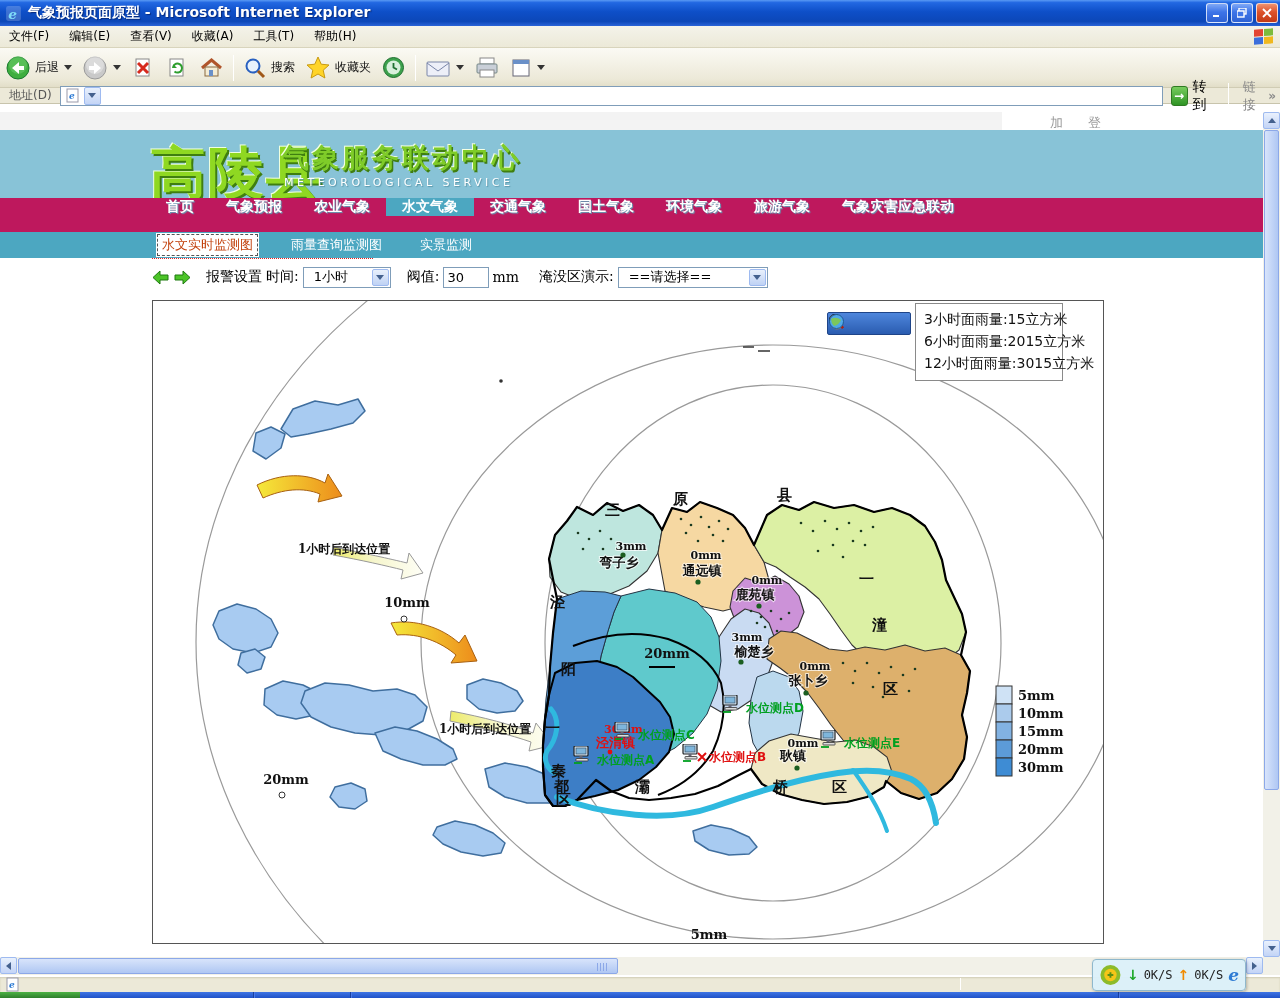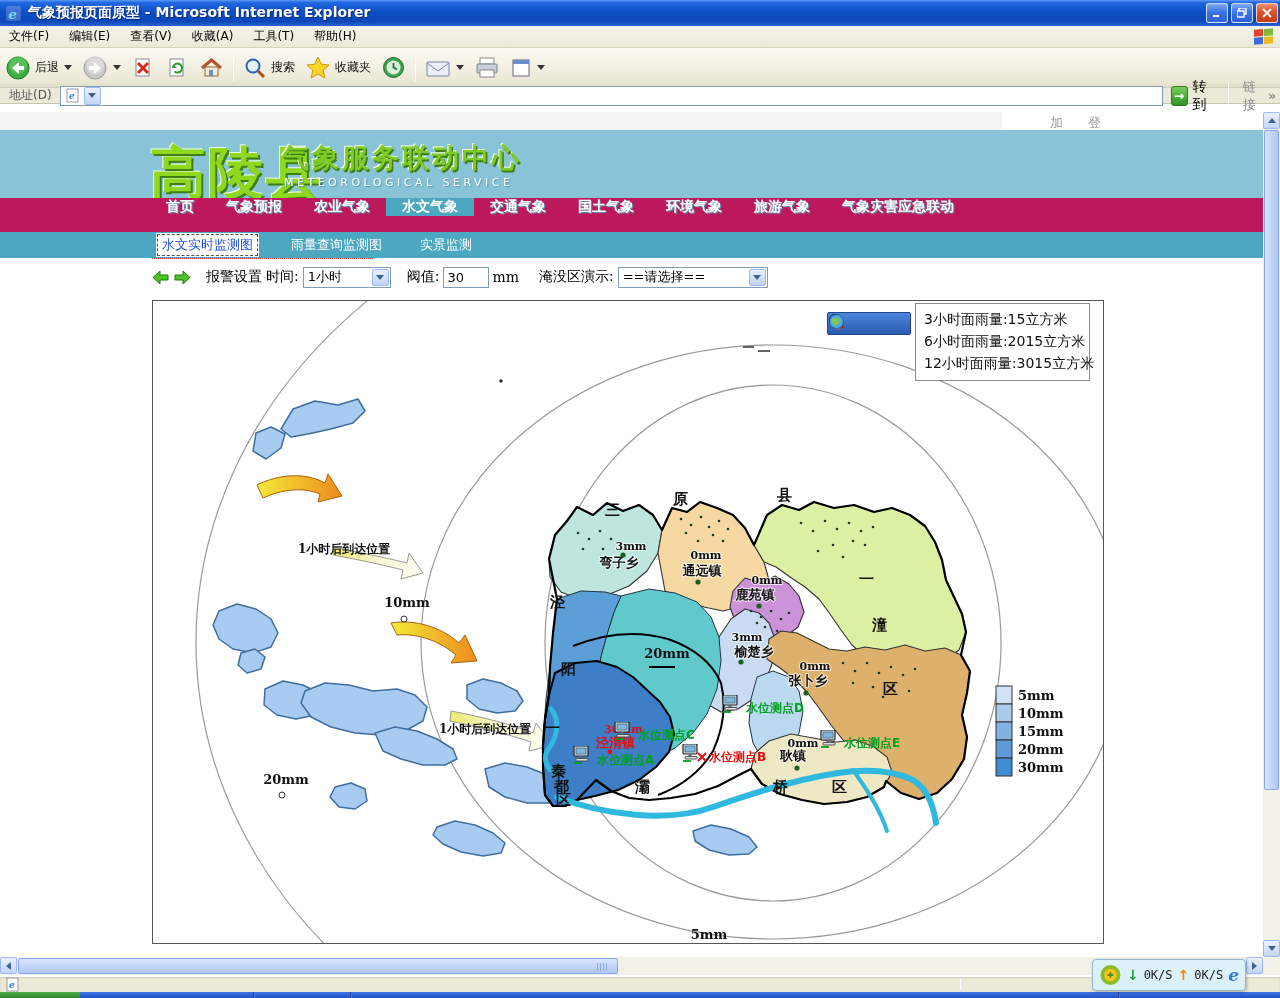--- a/index.html
+++ b/index.html
@@ -55,38 +55,38 @@
   .logo-county{left:150px;top:6px;font-size:56px;font-weight:bold;color:#8FD822;letter-spacing:2px;
     text-shadow:2px 2px 0 #3F7E10,-1px -1px 0 #EFFFE0;font-family:"DejaVu Sans",sans-serif;}
   .logo-name{left:282px;top:10px;font-size:27px;font-weight:bold;color:#7FCC29;letter-spacing:3px;
     text-shadow:1.5px 1.5px 0 #3F7E10,-1px -1px 0 #F4FFE4;}
   .logo-sub{left:284px;top:46px;font-size:11px;font-weight:normal;color:#fff;letter-spacing:3.5px;text-shadow:1px 1px 1px #5A96AA;}
   .nav{left:0;top:86px;width:1263px;height:34px;background:#be185d;display:flex;align-items:flex-start;color:#fff;}
   .navitem{display:flex;align-items:center;padding:0 16px;font-size:14px;font-weight:bold;text-shadow:1px 1px 1px #5FA3BA;}
   .navitem.active{background:#4CA7C1;text-shadow:none;}
   .subnav{left:0;top:120px;width:1263px;height:26px;background:#4CA7C1;display:flex;align-items:center;color:#fff;}
   .subitem{font-size:13px;margin-right:26px;padding:3px 6px;}
-  .subitem.active{background:#fff;color:#1d4ed8;outline:1px dashed #555;outline-offset:-2px;}
+  .subitem.active{background:#fff;color:#c2410c;outline:1px dashed #555;outline-offset:-2px;}
   .marquee{left:152px;top:146px;width:221px;height:1px;border-top:1px dotted #E02020;}
 
   
   .controls{left:152px;top:150px;width:980px;height:30px;display:flex;align-items:center;color:#000;font-size:14px;}
   .garrow{width:17px;height:15px;margin-right:5px;}
   .clabel{margin:0 4px 0 10px;white-space:nowrap;}
-  .xpcombo{position:relative;height:21px;background:#fff;border:1px solid #7F9DB9;display:flex;align-items:center;padding-left:4px;font-size:13px;}
+  .xpcombo{position:relative;height:21px;background:#fff;border:1px solid #7F9DB9;display:flex;align-items:center;padding-left:10px;font-size:13px;}
   .xpdrop{position:absolute;right:1px;top:1px;width:17px;height:17px;border:1px solid #9EBAF0;border-radius:2px;
     background:linear-gradient(180deg,#E8F0FC,#BFD2F4);display:flex;align-items:center;justify-content:center;}
   .xpinput{height:21px;width:46px;background:#fff;border:1px solid #7F9DB9;font:13px "DejaVu Sans",sans-serif;padding:1px 3px;outline:0;}
 
   
   .mapbox{left:152px;top:188px;width:952px;height:644px;background:#fff;border:1px solid #555;}
   .mapbox svg{position:absolute;left:0;top:0;}
   .maptoolbar{left:674px;top:11px;width:84px;height:23px;background:linear-gradient(180deg,#4E86DC,#2A5CB0);
     border:1px solid #1E4488;border-radius:2px;display:flex;align-items:center;justify-content:space-around;padding:0 2px;}
-  .infobox{left:762px;top:2px;width:175px;height:78px;background:#fff;border:1px solid #8A8A8A;padding:5px 8px;
+  .infobox{left:762px;top:2px;width:148px;height:78px;background:#fff;border:1px solid #8A8A8A;padding:5px 8px;
     display:flex;flex-direction:column;justify-content:space-around;font-size:14px;color:#111;white-space:nowrap;}
 
   
   .vscroll{left:1263px;top:112px;width:17px;height:845px;background:#F2F1E8;}
   .hscroll{left:0;top:957px;width:1280px;height:18px;background:#F2F1E8;}
   .sbtn{position:absolute;width:17px;height:17px;border:1px solid #9EBAF0;border-radius:2px;
     background:linear-gradient(180deg,#E9F1FD,#C3D4F6);display:flex;align-items:center;justify-content:center;}
   .thumbh{position:absolute;left:18px;top:1px;width:600px;height:16px;border:1px solid #8CA8E8;border-radius:2px;
     background:linear-gradient(180deg,#D8E4FB,#AFC7F3);}
   .griph{position:absolute;right:8px;top:4px;width:12px;height:8px;

